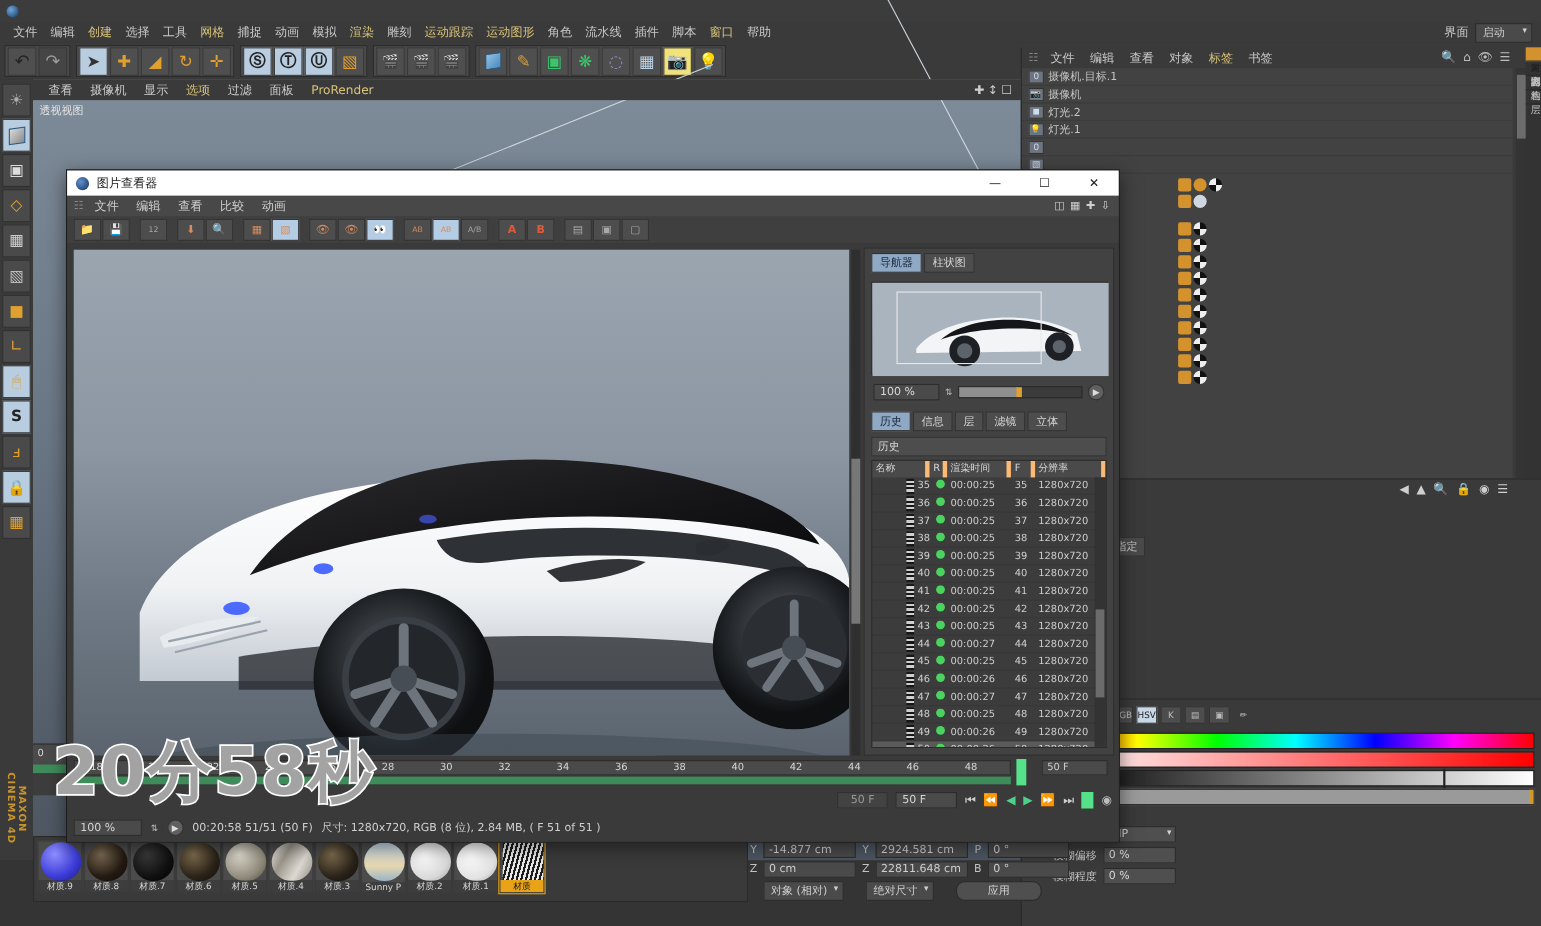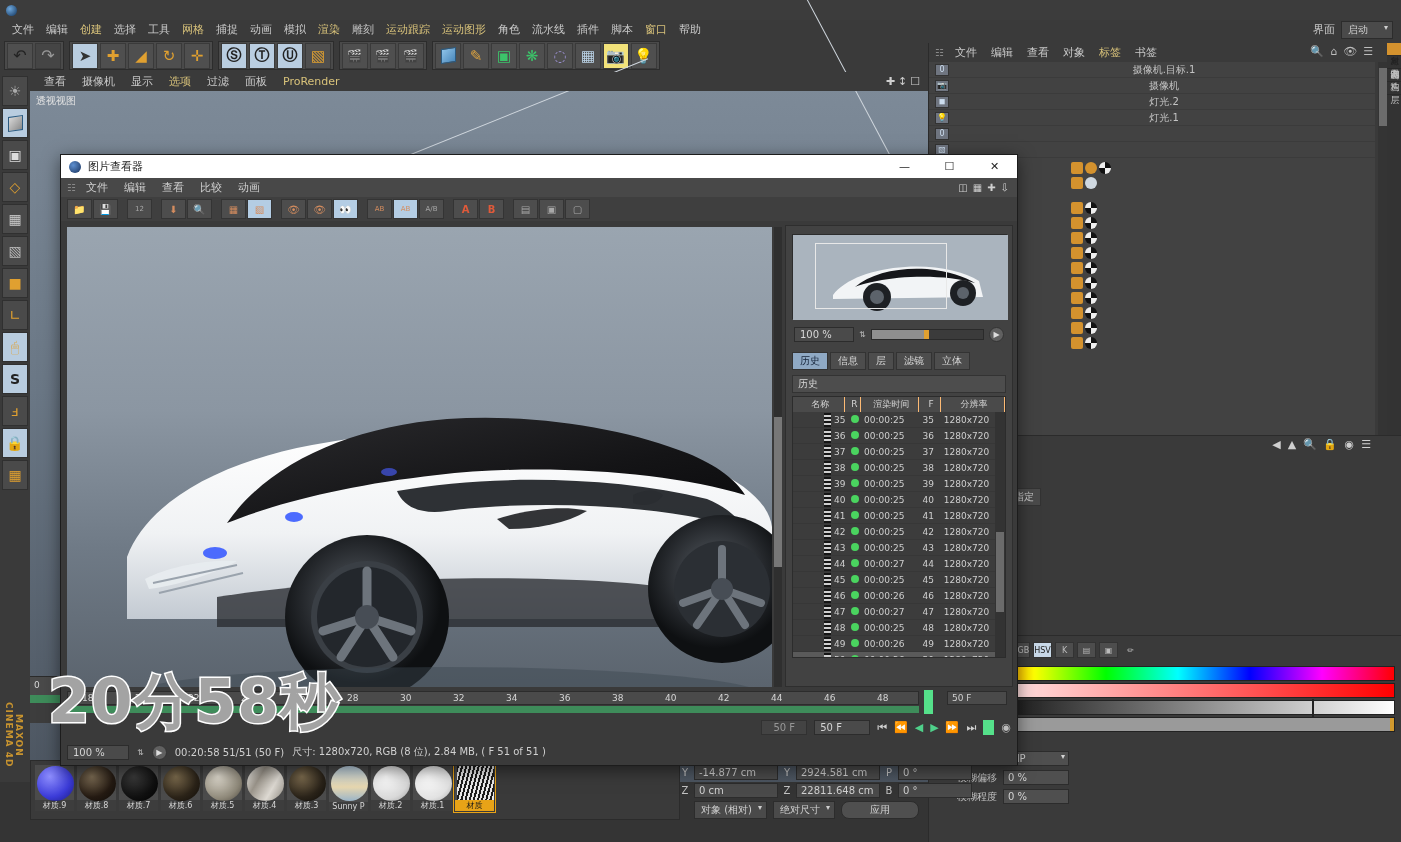--- a/index.html
+++ b/index.html
@@ -63,21 +63,21 @@
   .om-menu { height:19px; background:#3a3a3a; display:flex; align-items:center; padding-left:6px; }
   .om-menu .mi { color:#c9c9c9; font-size:11px; padding:0 7px; }
   .om-menu .mi.hl { color:#d8c27a; }
   .om-icons { position:absolute; right:28px; top:2px; display:flex; gap:6px; color:#bdbdbd; font-size:11px; }
   .om-body { position:absolute; left:0; top:19px; right:26px; bottom:0; background:#424242;
              overflow:hidden; }
   .om-row { display:flex; align-items:center; height:16px; padding-left:6px;
             border-bottom:1px solid #3b3b3b; }
   .om-row .ico { width:14px; height:12px; margin-right:4px; background:#6f7580; border:1px solid #333;
                  font-size:8px; color:#cde; display:flex; align-items:center; justify-content:center; }
-  .om-row .nm { color:#c4c4c4; font-size:10px; flex:1;text-align:center; }
+  .om-row .nm { color:#c4c4c4; font-size:10px; flex:1; }
 
   .om-taglist { position:absolute; left:140px; top:0; right:26px; }
   .om-matrow { display:flex; align-items:center; height:15px; padding-left:2px; gap:2px; }
   .mat-ic { width:12px; height:12px; border-radius:2px; background:#d4922e; }
   .mat-ic2 { width:12px; height:12px; border-radius:50%;
              background:repeating-conic-gradient(#111 0 25%, #eee 0 50%); }
 
   .om-scroll { position:absolute; right:12px; top:19px; width:11px; bottom:0; background:#343434; }
   .om-thumb { position:absolute; top:6px; left:1px; width:9px; height:58px; background:#6c6c6c; }
 
@@ -119,21 +119,21 @@
               padding:1px 4px; width:66px; }
   .me-info { color:#c0c0c0; font-size:10px; padding:6px 6px 0 6px; }
 
   
   .coords { position:absolute; left:680px; top:765px; width:338px; height:60px; }
   .crow { display:flex; align-items:center; gap:4px; margin-bottom:3px; }
   .ckey { color:#c3c3c3; font-size:10px; width:10px; text-align:center; }
   .cfield { background:#4a4a4a; border:1px solid #2c2c2c; color:#d0d0d0; font-size:10px;
             padding:1px 4px; width:84px; }
   .cfield.narrow { width:74px; }
-  .cbtns { display:flex; gap:6px; margin-top:2px; padding-left:14px; }
+  .cbtns { display:flex; gap:20px; margin-top:2px; padding-left:14px; }
   .cdd { background:#4a4a4a; border:1px solid #2c2c2c; color:#cfcfcf; font-size:10px;
          padding:1px 14px 1px 6px; position:relative; }
   .cdd::after { content:"\25BE"; position:absolute; right:4px; top:1px; font-size:8px; }
   .capply { background:#4f4f4f; border:1px solid #2c2c2c; color:#d4d4d4; font-size:10px;
             padding:1px 28px; border-radius:8px; }
 
   
   .matbar { position:absolute; left:30px; top:760px; width:650px; height:60px; background:#3a3a3a;
             border:1px solid #2b2b2b; display:flex; align-items:flex-start; padding:3px; gap:1px; }
   .matcell { width:41px; height:48px; position:relative; background:#4b4b4b; border:1px solid #3a3a3a; }
@@ -204,21 +204,21 @@
   .pv-zoomknob { position:absolute; left:47%; top:0; width:5px; height:100%; background:#e0a030; }
   .pv-zoomcirc { width:15px; height:15px; border-radius:50%; background:#606060; border:1px solid #333;
                  display:flex; align-items:center; justify-content:center; color:#ddd; font-size:8px; }
 
   .pvtabs2 { display:flex; gap:2px; padding:10px 0 0 6px; }
   .histlabel { margin:5px 6px 0; background:#4d4d4d; border:1px solid #333; color:#d6d6d6;
                font-size:10px; padding:1px 5px; }
   .histtable { margin:3px 6px 0; border:1px solid #2c2c2c; background:#3c3c3c;
                height:262px; overflow:hidden; position:relative; }
   .hthead { display:flex; background:#4a4a4a; height:15px; align-items:center; font-size:9px; color:#d4d4d4; }
-  .hthead div { border-right:1px solid #fdba74; padding-left:3px; height:15px; line-height:15px;text-align:center; }
+  .hthead div { border-right:4px solid #fdba74; padding-left:3px; height:15px; line-height:15px; }
   .hcol-n { width:54px; } .hcol-r { width:16px; } .hcol-t { width:60px; }
   .hcol-f { width:22px; } .hcol-res { width:66px; }
   .htrow { display:flex; height:16px; align-items:center; font-size:9px; color:#cfcfcf;
            border-bottom:1px solid #373737; }
   .htrow.sel { background:#5a5a5a; }
   .htrow .c { padding-left:3px; overflow:hidden; white-space:nowrap; }
   .filmstrip { width:18px; height:14px; margin-left:28px;
                background:repeating-linear-gradient(180deg,#151515 0 2px,#cfcfcf 0 4px); }
   .greendot { width:8px; height:8px; border-radius:50%; background:#4ad45f; margin-left:2px; }
   .ht-scroll { position:absolute; right:0; top:15px; width:10px; bottom:0; background:#333; }
@@ -892,20 +892,24 @@
         </svg>
       </div>
       <div class="pv-hscroll">
         <div class="pv-hthumb"></div>
       </div>
       <div class="pv-vscroll">
         <div class="pv-vthumb"></div>
       </div>
 
       <div class="pv-right">
+        <div class="pvtabs">
+          <div class="pvtab sel">导航器</div>
+          <div class="pvtab">柱状图</div>
+        </div>
 
         <div class="pv-thumb">
           <svg viewBox="0 0 215 85" width="215" height="85">
             <rect width="215" height="85" fill="#aab4be"></rect>
             <path d="M40 60 C52 44 80 34 112 32 C142 30 170 36 186 46 L190 62 L40 64 Z" fill="#f2f4f6"></path>
             <path d="M62 52 C78 38 106 32 134 34 C156 36 172 42 182 48 C156 40 112 40 84 46 C74 48 66 50 62 52 Z" fill="#15161a"></path>
             <circle cx="84" cy="62" r="14" fill="#1d2024"></circle>
             <circle cx="84" cy="62" r="7" fill="#5c636b"></circle>
             <circle cx="170" cy="58" r="13" fill="#1d2024"></circle>
             <circle cx="170" cy="58" r="6" fill="#5c636b"></circle>

